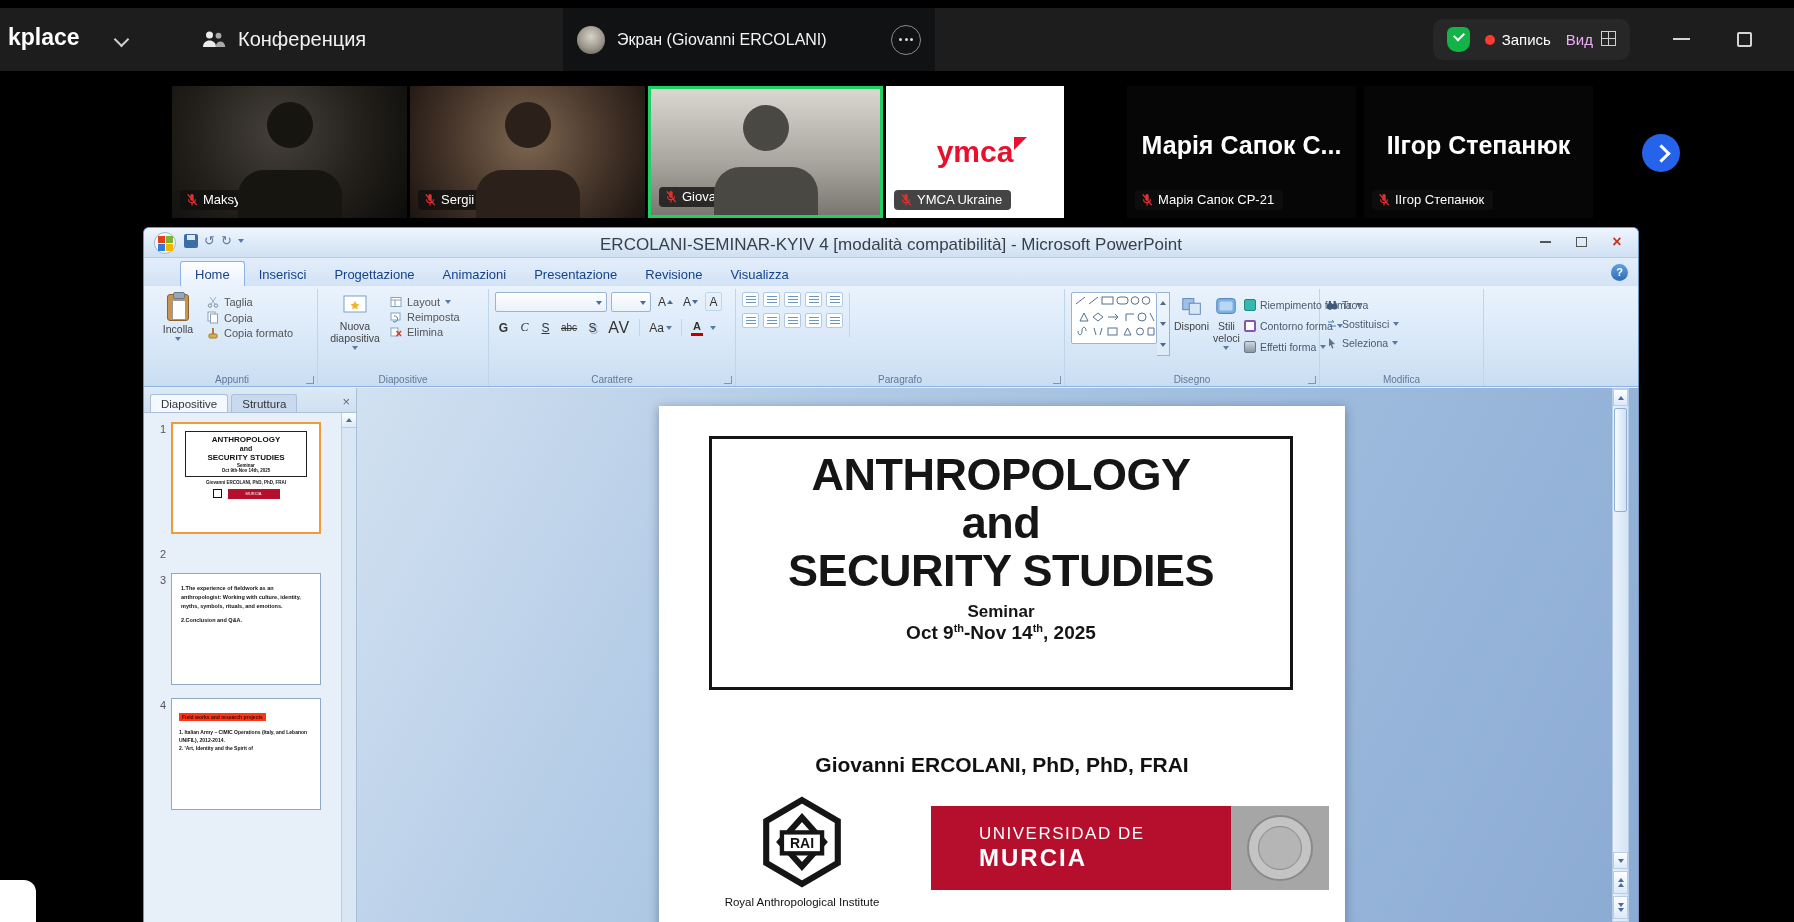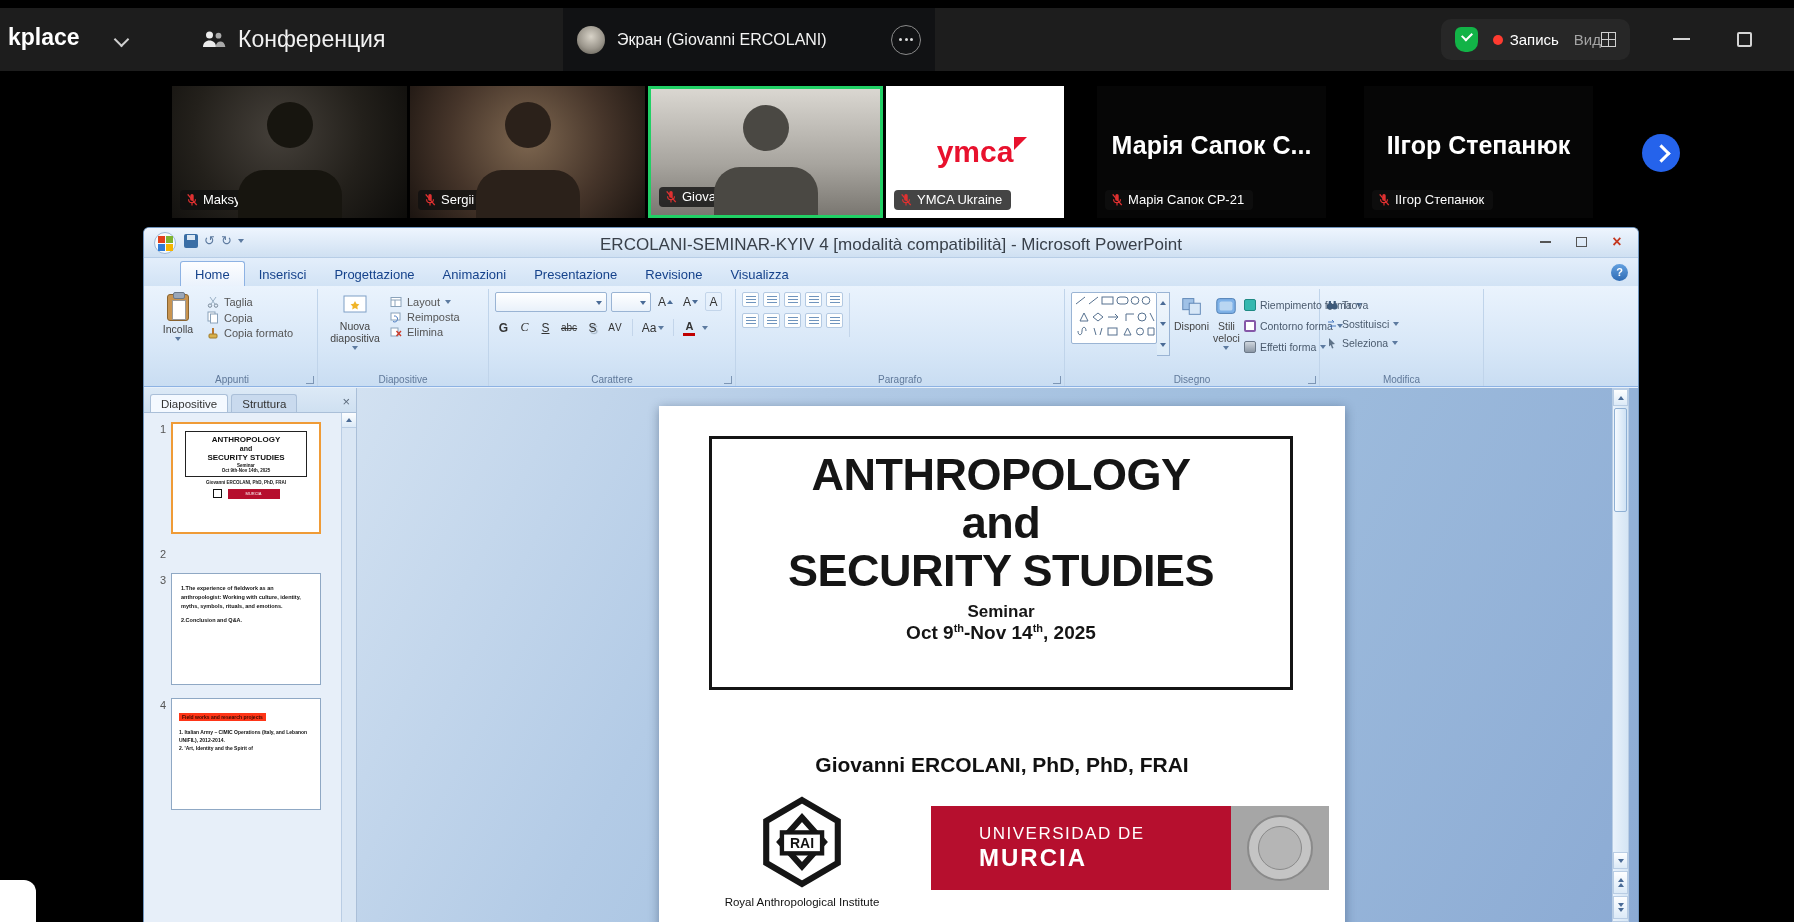--- a/index.html
+++ b/index.html
@@ -4,31 +4,31 @@
 <style>
   * { box-sizing: border-box; margin: 0; padding: 0; }
   html,body { background:#000; }
   body { font-family:"Liberation Sans", sans-serif; }
   .screen { position:relative; width:1794px; height:922px; background:#000; overflow:hidden; }
 
   
   .topbar { position:absolute; left:0; top:8px; width:1794px; height:63px; background:#1d1d1d; }
   .ws { position:absolute; left:8px; top:16px; font-size:23px; color:#fff; font-weight:600; }
   .chev { position:absolute; left:116px; top:26px; width:11px; height:11px; border-right:2px solid #cfcfcf; border-bottom:2px solid #cfcfcf; transform:rotate(45deg); }
-  .conf-tab { position:absolute; left:185px; top:0; height:63px; display:flex; align-items:center; gap:12px; padding:0 16px; color:#f1f1f1; font-size:23px; cursor:default; }
+  .conf-tab { position:absolute; left:185px; top:0; height:63px; display:flex; align-items:center; gap:12px; padding:0 16px; color:#f1f1f1; font-size:20px; cursor:default; }
   .active-tab { position:absolute; left:563px; top:0; width:372px; height:63px; background:#111214; display:flex; align-items:center; gap:12px; padding:0 14px; color:#f3f3f3; font-size:16px; }
   .avatar { width:28px; height:28px; border-radius:50%; background:radial-gradient(circle at 50% 38%, #d8d3c8 0%, #9b968c 55%, #565249 100%); flex:0 0 auto; }
   .more-btn { margin-left:auto; width:30px; height:30px; border:1.5px solid #8a8a8a; border-radius:50%; display:flex; align-items:center; justify-content:center; gap:2.5px; }
   .more-btn i { width:3px; height:3px; border-radius:50%; background:#dcdcdc; }
   .right-pill { position:absolute; right:164px; top:11px; height:41px; background:#272727; border-radius:10px; display:flex; align-items:center; gap:15px; padding:0 14px; }
   .shield { position:relative; width:23px; height:25px; background:#12b347; border-radius:6px 6px 10px 10px; }
   .shield::after { content:""; position:absolute; left:7px; top:5px; width:8px; height:5px; border-left:2.5px solid #fff; border-bottom:2.5px solid #fff; transform:rotate(-45deg); }
   .rec { display:flex; align-items:center; gap:7px; color:#fff; font-size:15px; }
   .rec-dot { width:10px; height:10px; border-radius:50%; background:#ff3b30; }
-  .view { display:flex; align-items:center; color:#a3a3a3; font-size:15px; }
+  .view { display:flex; gap:8px; color:#f0abfc; font-size:15px; }
   .grid-ico { width:15px; height:15px; border:1px solid #cfcfcf;
     background-image:linear-gradient(#cfcfcf,#cfcfcf),linear-gradient(#cfcfcf,#cfcfcf);
     background-size:1px 100%,100% 1px; background-position:center center; background-repeat:no-repeat; }
   .t-min { position:absolute; right:104px; top:30px; width:17px; height:2px; background:#d4d4d4; }
   .t-max { position:absolute; right:42px; top:24px; width:15px; height:15px; border:2px solid #d4d4d4; border-radius:2px; }
 
   
   .tile { position:absolute; top:86px; height:132px; background:#131313; overflow:hidden; }
   .tile.person::before { content:""; position:absolute; left:50%; top:16px; width:46px; height:46px; margin-left:-23px; border-radius:50%; }
   .tile.person::after { content:""; position:absolute; left:50%; bottom:-8px; width:104px; height:56px; margin-left:-52px; border-radius:26px 26px 0 0; }
@@ -82,21 +82,21 @@
   .clipboard-ico::after { content:""; position:absolute; left:4px; top:5px; width:12px; height:18px; background:#fff; border:1px solid #9a9a9a; }
 
   .combo { height:20px; border:1px solid #9ab4d4; background:linear-gradient(#fff,#e9f1fa); border-radius:2px; position:relative; }
   .combo::after { content:""; position:absolute; right:4px; top:8px; width:0; height:0; border-left:3.5px solid transparent; border-right:3.5px solid transparent; border-top:4px solid #4a6b96; }
   .fbtn { min-width:17px; height:19px; display:flex; align-items:center; justify-content:center; font-size:12px; color:#333; padding:0 3px; border-radius:2px; }
   .fb-bold { font-weight:bold; }
   .fb-italic { font-style:italic; font-family:"Liberation Serif", serif; }
   .fb-under { text-decoration:underline; }
   .fb-strike { text-decoration:line-through; font-size:10px; }
   .fb-shadow { text-shadow:1.5px 1.5px 1px #9ab; }
-  .fb-sp { font-size:10px; letter-spacing:1px; }
+  .fb-sp { font-size:16px; letter-spacing:1px; }
   .fcolor { display:flex; flex-direction:column; align-items:center; line-height:11px; padding-top:2px; }
   .fcolor b { font-size:11px; }
   .fcolor i { display:block; width:12px; height:3px; background:#c00000; margin-top:1px; }
   .vdiv { width:1px; background:#c3d5ea; margin:1px 2px; }
 
   .licon { width:17px; height:15px; border:1px solid #b3c9e2; background:#fdfefe; display:inline-flex; align-items:center; justify-content:center; border-radius:2px; flex:0 0 auto; }
   .licon i { width:10px; height:8px; background:repeating-linear-gradient(to bottom,#6f94bd 0 1px,transparent 1px 3px); }
   .txtbtn { display:flex; align-items:center; gap:4px; font-size:10.5px; color:#4a5a6d; height:19px; white-space:nowrap; }
 
   .shape-box { width:86px; height:52px; background:#fff; border:1px solid #9ab4d4; border-radius:2px; }
@@ -242,21 +242,21 @@
     <span class="badge">
       <svg width="12" height="14" viewBox="0 0 14 16">
           <rect x="5" y="1" width="4" height="8" rx="2" fill="#e03131"></rect>
           <path d="M3 7a4 4 0 0 0 8 0" stroke="#e03131" fill="none" stroke-width="1.3"></path>
           <line x1="7" y1="11" x2="7" y2="14.5" stroke="#e03131" stroke-width="1.3"></line>
           <line x1="2" y1="1.5" x2="12.5" y2="14" stroke="#e03131" stroke-width="1.6"></line>
         </svg>
       <span>YMCA Ukraine</span>
     </span>
   </div>
-  <div class="tile name-tile" style="left:1097px;width:229px;">
+  <div class="tile name-tile" style="left:1127px;width:229px;">
     <span class="big-name">Марія Сапок С...</span>
     <span class="badge">
       <svg width="12" height="14" viewBox="0 0 14 16">
           <rect x="5" y="1" width="4" height="8" rx="2" fill="#e03131"></rect>
           <path d="M3 7a4 4 0 0 0 8 0" stroke="#e03131" fill="none" stroke-width="1.3"></path>
           <line x1="7" y1="11" x2="7" y2="14.5" stroke="#e03131" stroke-width="1.3"></line>
           <line x1="2" y1="1.5" x2="12.5" y2="14" stroke="#e03131" stroke-width="1.6"></line>
         </svg>
       <span>Марія Сапок СР-21</span>
     </span>

